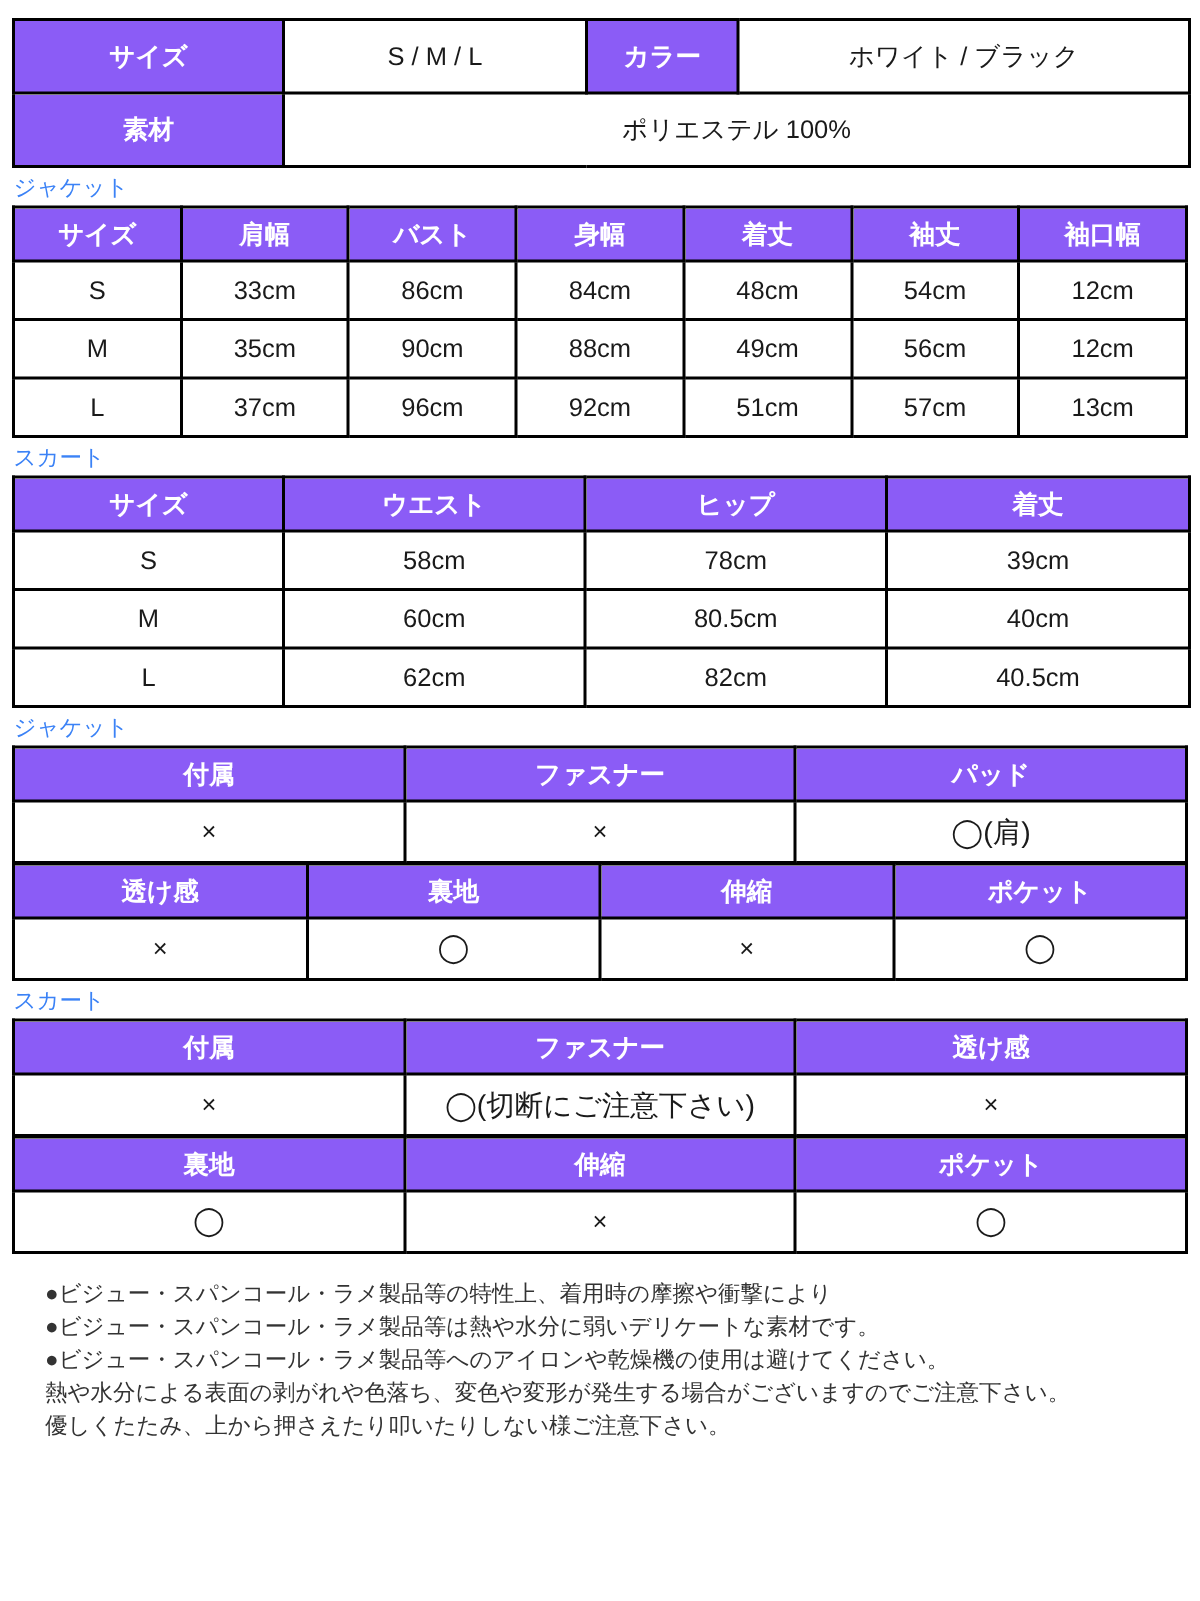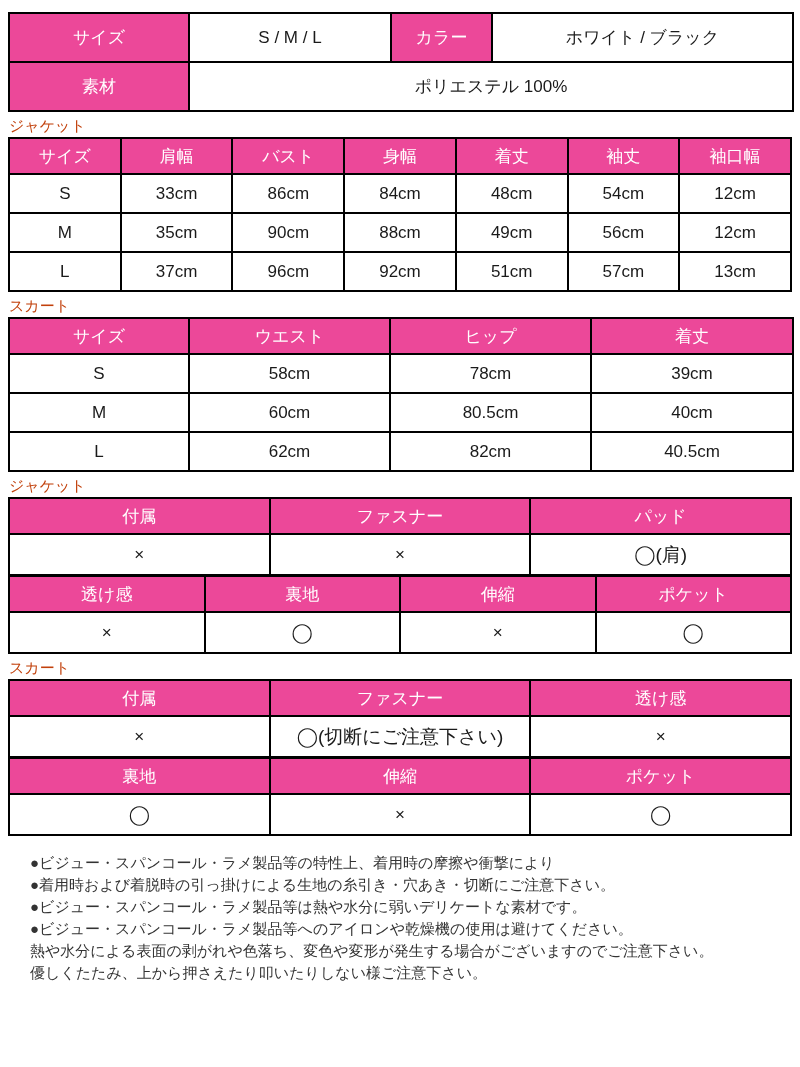--- a/index.html
+++ b/index.html
@@ -22,37 +22,37 @@
   td {
     border: 2px solid #000;
     text-align: center;
     vertical-align: middle;
     font-size: 17px;
     color: #1a1a1a;
     overflow: hidden;
     white-space: nowrap;
   }
   td.hd {
-    background: #ec4899;
+    background: #8b5cf6;
     color: #ffffff;
-    font-weight: normal;
+    font-weight: bold;
   }
   
   .info-table td { height: 49px; }
   
   .size-table tr.hrow td { height: 36px; }
   .size-table tr.drow td { height: 39px; }
   
   .spec-table tr.hrow td { height: 36px; }
   .spec-table tr.drow td { height: 41px; }
   .spec-table.lower { margin-top: -1px; }
   .circle-val { font-size: 19px; }
   .section-label {
     font-size: 15px;
-    color: #c2410c;
+    color: #3b82f6;
     margin: 5px 0 3px 1px;
     line-height: 17px;
   }
   .notes {
     margin-top: 16px;
     padding-left: 22px;
     font-size: 15px;
     color: #333;
     line-height: 22px;
   }
@@ -217,19 +217,18 @@
   <tr class="drow">
     <td class="circle-val">◯</td>
     <td>×</td>
     <td class="circle-val">◯</td>
   </tr>
 </tbody>
   </table>
 
 <div class="notes">
   <div class="notes-line">●ビジュー・スパンコール・ラメ製品等の特性上、着用時の摩擦や衝撃により</div>
-  <div class="notes-line">●着用時および着脱時の引っ掛けによる生地の糸引き・穴あき・切断にご注意下さい。</div>
   <div class="notes-line">●ビジュー・スパンコール・ラメ製品等は熱や水分に弱いデリケートな素材です。</div>
   <div class="notes-line">●ビジュー・スパンコール・ラメ製品等へのアイロンや乾燥機の使用は避けてください。</div>
   <div class="notes-line">熱や水分による表面の剥がれや色落ち、変色や変形が発生する場合がございますのでご注意下さい。</div>
   <div class="notes-line">優しくたたみ、上から押さえたり叩いたりしない様ご注意下さい。</div>
 
 </div>
 
 </body></html>

